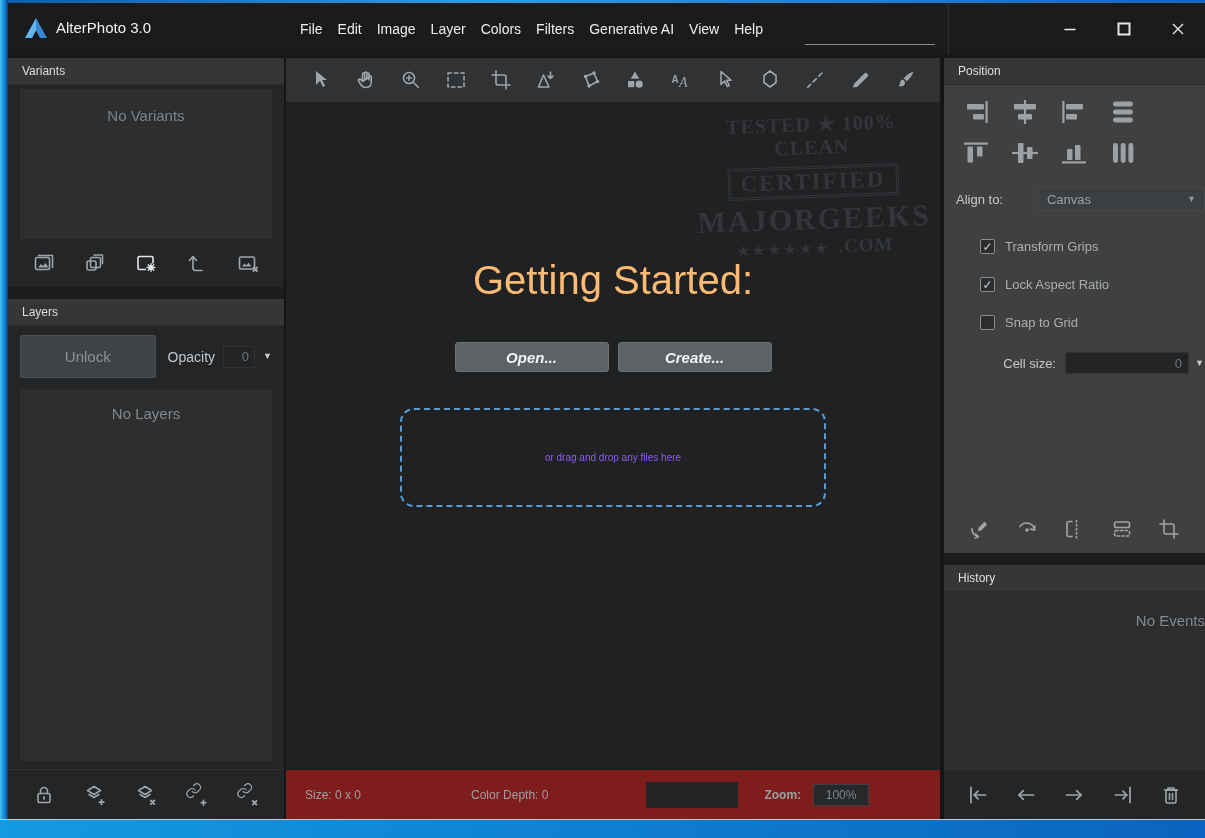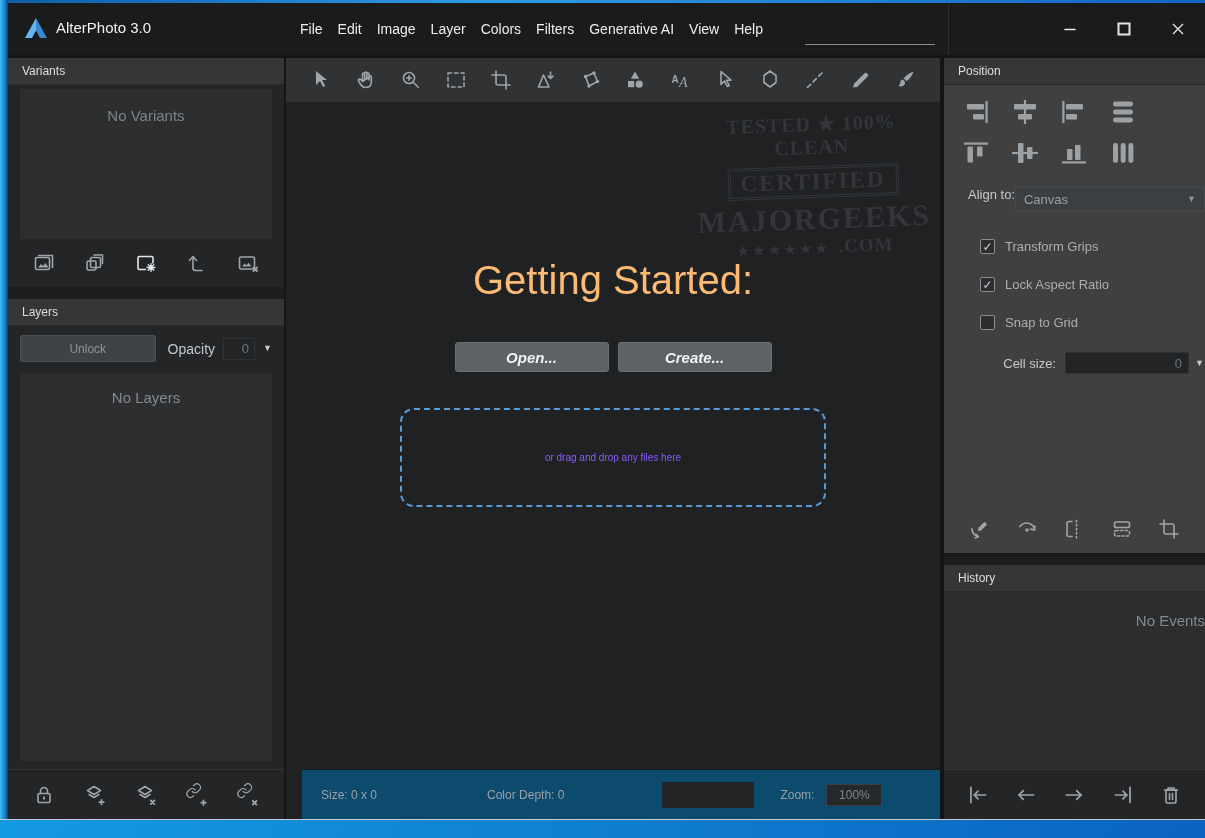--- a/index.html
+++ b/index.html
@@ -34,22 +34,22 @@
 
   .panel-header { height:27px; background:#343638; display:flex; align-items:center; padding:0 14px;
     font-size:12px; color:#dcdee0; flex:0 0 auto; border-bottom:1px solid #2a2c2e; }
 
   
   .variants-well { margin:4px 12px 0; height:150px; background:#2c2e30; display:flex; justify-content:center;
     padding-top:18px; color:#7e8386; font-size:15px; }
   .icon-row { height:48px; display:flex; align-items:center; justify-content:space-around; padding:0 10px; flex:0 0 auto; }
   .col-gap { height:12px; background:#1b1d1f; flex:0 0 auto; }
   .layers-controls { display:flex; align-items:center; padding:9px 12px 4px; gap:8px; flex:0 0 auto; }
-  .unlock-btn { width:146px; height:27px; background:#3e4347; border:1px solid #4a4f53; border-radius:2px;
-    color:#8d9295; font-size:12px; display:flex; align-items:center; justify-content:center; }
+  .unlock-btn { width:146px; height:43px; background:#3e4347; border:1px solid #4a4f53; border-radius:2px;
+    color:#8d9295; font-size:15px; display:flex; align-items:center; justify-content:center; }
   .opacity-label { color:#c3c7ca; font-size:14px; margin-left:4px; }
   .num-box { width:34px; height:22px; background:#222426; border:1px solid #303335; color:#6e7478; font-size:13px;
     display:flex; align-items:center; justify-content:flex-end; padding-right:5px; }
   .caret { color:#c6cacd; font-size:9px; line-height:1; }
   .layers-well { flex:1; margin:7px 12px 8px; background:#2c2e30; display:flex; justify-content:center;
     padding-top:16px; color:#85898c; font-size:15px; }
   .bottom-toolbar { height:50px; border-top:1px solid #323436; display:flex; align-items:center;
     justify-content:space-around; padding:0 10px; flex:0 0 auto; background:#232527; }
 
   
@@ -63,37 +63,37 @@
   .wm2 { display:inline-block; border:3px double currentColor; padding:0 10px; font-size:23px; letter-spacing:2px; margin-top:7px; }
   .wm3 { font-size:30px; letter-spacing:2px; margin-top:4px; }
   .wm4 { font-size:13px; letter-spacing:4px; }
   .wm4 .com { font-size:19px; letter-spacing:1px; }
   .gs-heading { position:absolute; top:156px; left:0; right:0; text-align:center; font-size:40px; color:#fdba74; }
   .gs-buttons { position:absolute; top:240px; left:0; right:0; display:flex; justify-content:center; gap:9px; }
   .gs-btn { width:154px; height:30px; background:#5d6265; border-radius:3px; color:#f2f3f4; font-size:15px;
     font-weight:bold; display:flex; align-items:center; justify-content:center; border:1px solid #6a6f72;font-style:italic; }
   .drop-zone { position:absolute; top:306px; left:114px; width:426px; height:99px; border:2px dashed #5b9bd5;
     border-radius:14px; display:flex; align-items:center; justify-content:center; color:#8b5cf6; font-size:10px; }
-  .statusbar { height:50px; background:#0c4a6e; border-top:1px solid #1a1c1e; display:flex; align-items:center;
-    font-size:12px; color:#9ba1a5; flex:0 0 auto;margin-left:16px; }
+  .statusbar { height:50px; background:#7f1d1d; border-top:1px solid #1a1c1e; display:flex; align-items:center;
+    font-size:12px; color:#9ba1a5; flex:0 0 auto; }
   .sb-size { margin-left:19px; }
   .sb-depth { margin-left:110px; }
   .sb-input { margin-left:98px; width:92px; height:26px; background:#212325; }
-  .sb-zoom-label { margin-left:26px; }
+  .sb-zoom-label { margin-left:26px;font-weight:bold; }
   .sb-zoom-box { margin-left:12px; width:56px; height:22px; border:1px solid #3d4043; background:#26282a;
     color:#7e858a; display:flex; align-items:center; justify-content:center; }
 
   
   .position-section { height:495px; display:flex; flex-direction:column; flex:0 0 auto; }
   .align-grid { padding:13px 0 0 16px; flex:0 0 auto; }
   .align-row { display:flex; gap:17px; margin-bottom:13px; }
   .albtn { width:32px; height:28px; display:flex; align-items:center; justify-content:center; }
-  .align-to-row { display:flex; padding:7px 0 0 24px; flex:0 0 auto; }
+  .align-to-row { display:flex; align-items:center; padding:7px 0 0 12px; flex:0 0 auto; }
   .lbl { color:#c5c9cc; font-size:13px; }
-  .dropdown { flex:1; height:24px; background:#3b3f42; border:1px solid #46494c;
+  .dropdown { margin-left:35px; flex:1; height:24px; background:#3b3f42; border:1px solid #46494c;
     display:flex; align-items:center; padding:0 8px; color:#9aa0a4; font-size:13px; }
   .dropdown .caret { margin-left:auto; color:#8e9397; }
   .cb-row { display:flex; align-items:center; gap:10px; padding-left:36px; margin-top:23px; }
   .cb-row.first { margin-top:28px; }
   .cb { width:15px; height:15px; border:1px solid #898e92; border-radius:2px; background:#2b2d2f;
     display:flex; align-items:center; justify-content:center; font-size:12px; color:#c9ced2; }
   .cb[data-checked="true"]::after { content:"✓"; }
   .cb-label { color:#a9aeb2; font-size:13px; }
   .cell-size-row { display:flex; align-items:center; margin-top:22px; }
   .cell-label { width:112px; text-align:right; }

